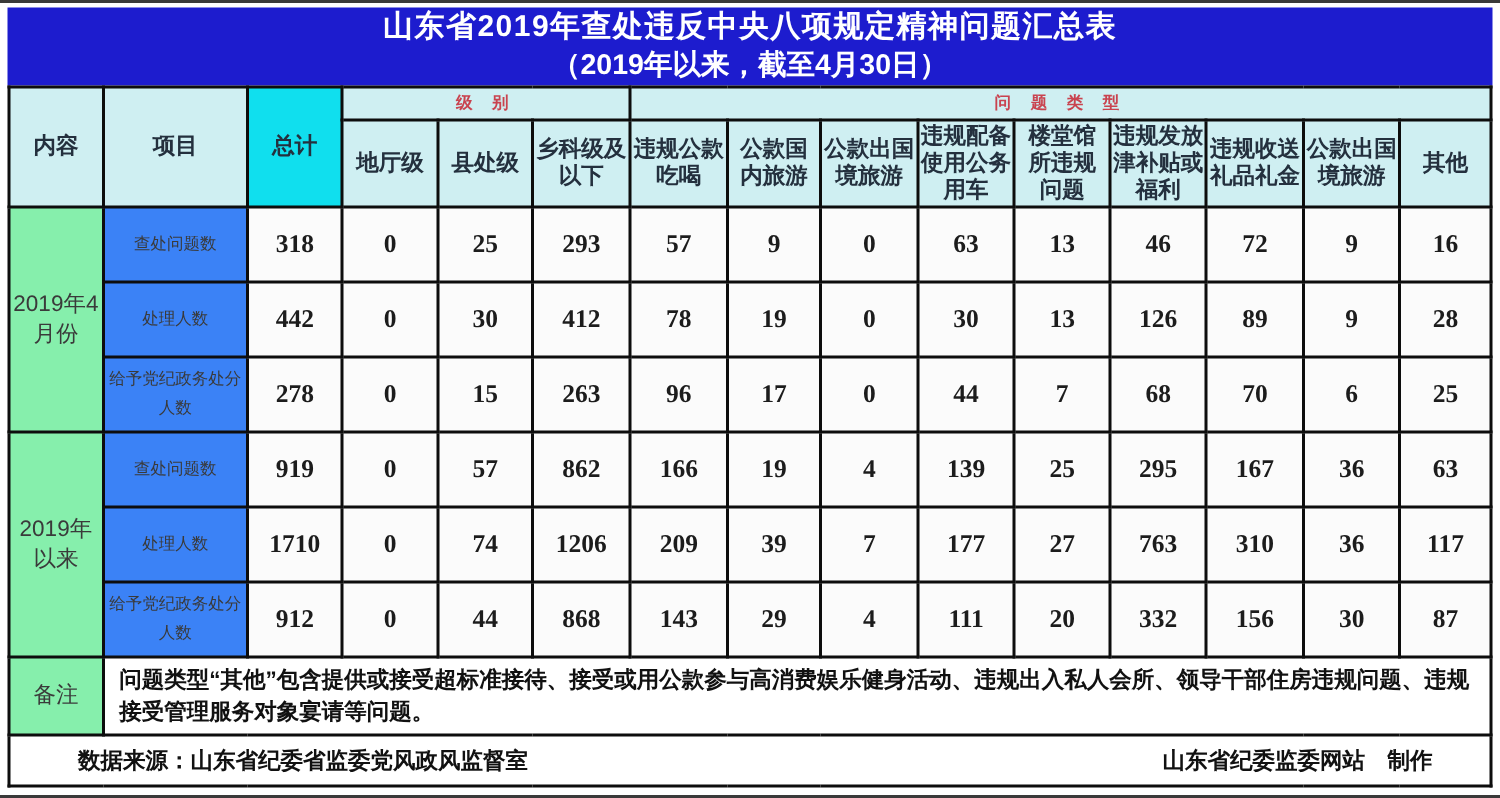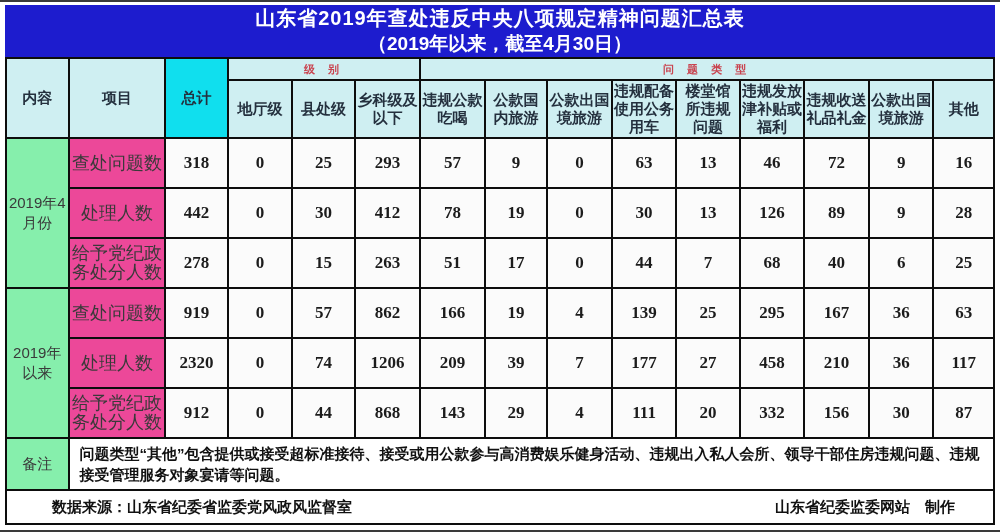--- a/index.html
+++ b/index.html
@@ -52,23 +52,23 @@
   }
   tr.col-names th { height:54px; font-weight:bold; }
   .total-head { background:#10dfee !important; }
   td.period {
     background:#86efac;
     color:#3a3a3a;
     font-size:15px;
     line-height:20px;
   }
   td.rowlabel {
-    background:#ec4899;
+    background:#3b82f6;
     color:#3a3a3a;
-    font-size:18px;
+    font-size:11px;
     line-height:19px;
     margin-top:11px;
   }
   td.num {
     background:#fbfbfb;
     color:#1c1c1c;
     font-family:"Liberation Serif","DejaVu Serif",serif;
     font-weight:bold;
     font-size:17px;
     height:50px;
@@ -180,27 +180,27 @@
         <td class="num">89</td>
         <td class="num">9</td>
         <td class="num">28</td>
       </tr>
       <tr>
         <td class="rowlabel">给予党纪政务处分人数</td>
         <td class="num">278</td>
         <td class="num">0</td>
         <td class="num">15</td>
         <td class="num">263</td>
-        <td class="num">51</td>
+        <td class="num">96</td>
         <td class="num">17</td>
         <td class="num">0</td>
         <td class="num">44</td>
         <td class="num">7</td>
         <td class="num">68</td>
-        <td class="num">40</td>
+        <td class="num">70</td>
         <td class="num">6</td>
         <td class="num">25</td>
       </tr>
 
       <tr>
         <td rowspan="3" class="period">2019年以来</td>
         <td class="rowlabel">查处问题数</td>
         <td class="num">919</td>
         <td class="num">0</td>
         <td class="num">57</td>
@@ -210,31 +210,31 @@
         <td class="num">4</td>
         <td class="num">139</td>
         <td class="num">25</td>
         <td class="num">295</td>
         <td class="num">167</td>
         <td class="num">36</td>
         <td class="num">63</td>
       </tr>
       <tr>
         <td class="rowlabel">处理人数</td>
-        <td class="num">2320</td>
+        <td class="num">1710</td>
         <td class="num">0</td>
         <td class="num">74</td>
         <td class="num">1206</td>
         <td class="num">209</td>
         <td class="num">39</td>
         <td class="num">7</td>
         <td class="num">177</td>
         <td class="num">27</td>
-        <td class="num">458</td>
-        <td class="num">210</td>
+        <td class="num">763</td>
+        <td class="num">310</td>
         <td class="num">36</td>
         <td class="num">117</td>
       </tr>
       <tr>
         <td class="rowlabel">给予党纪政务处分人数</td>
         <td class="num">912</td>
         <td class="num">0</td>
         <td class="num">44</td>
         <td class="num">868</td>
         <td class="num">143</td>

